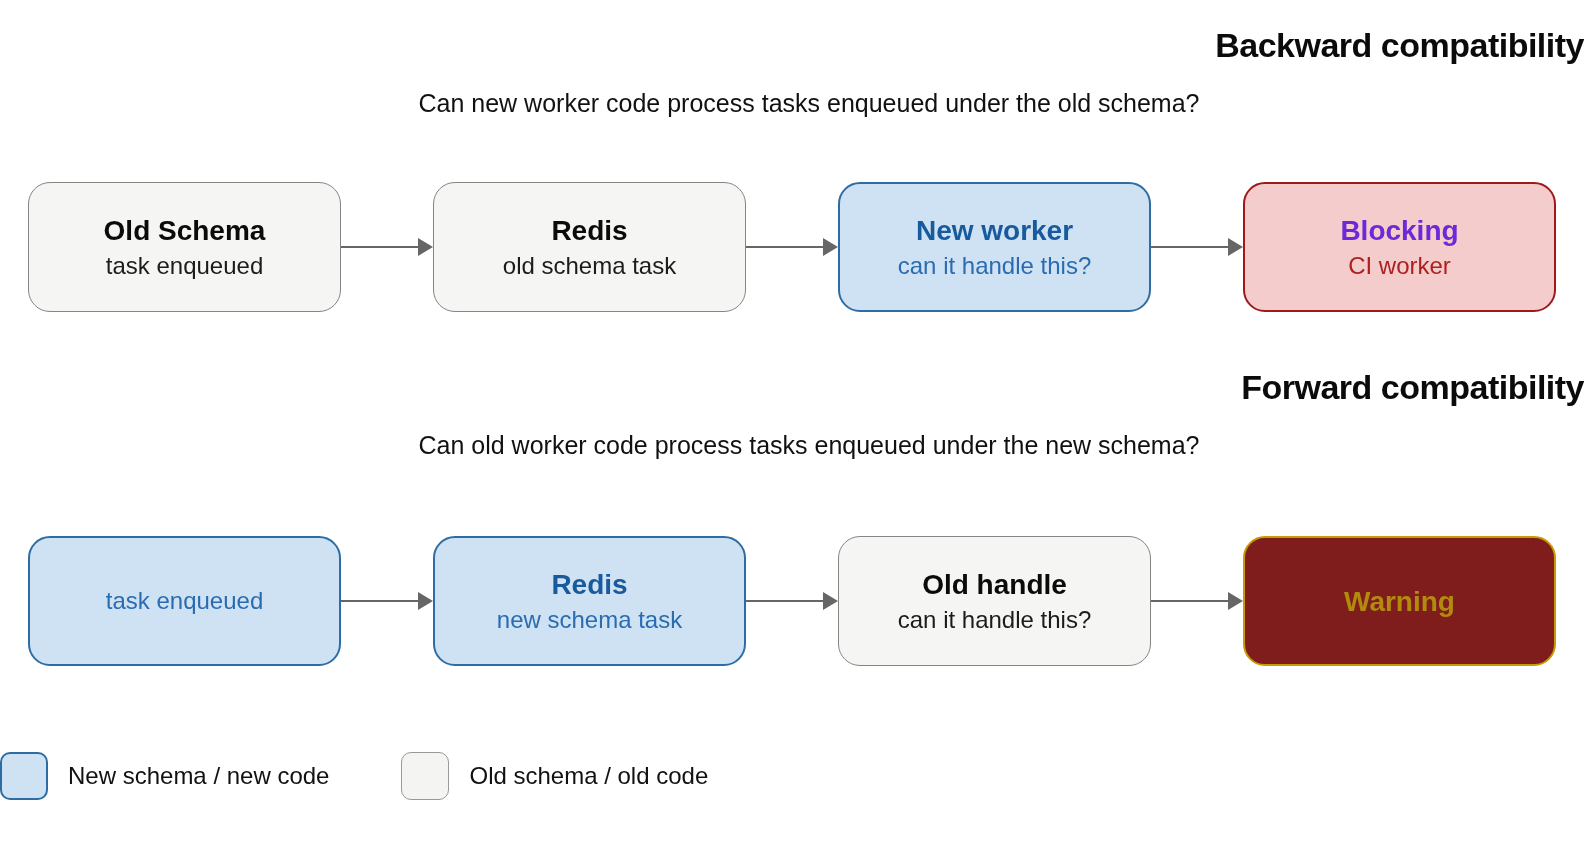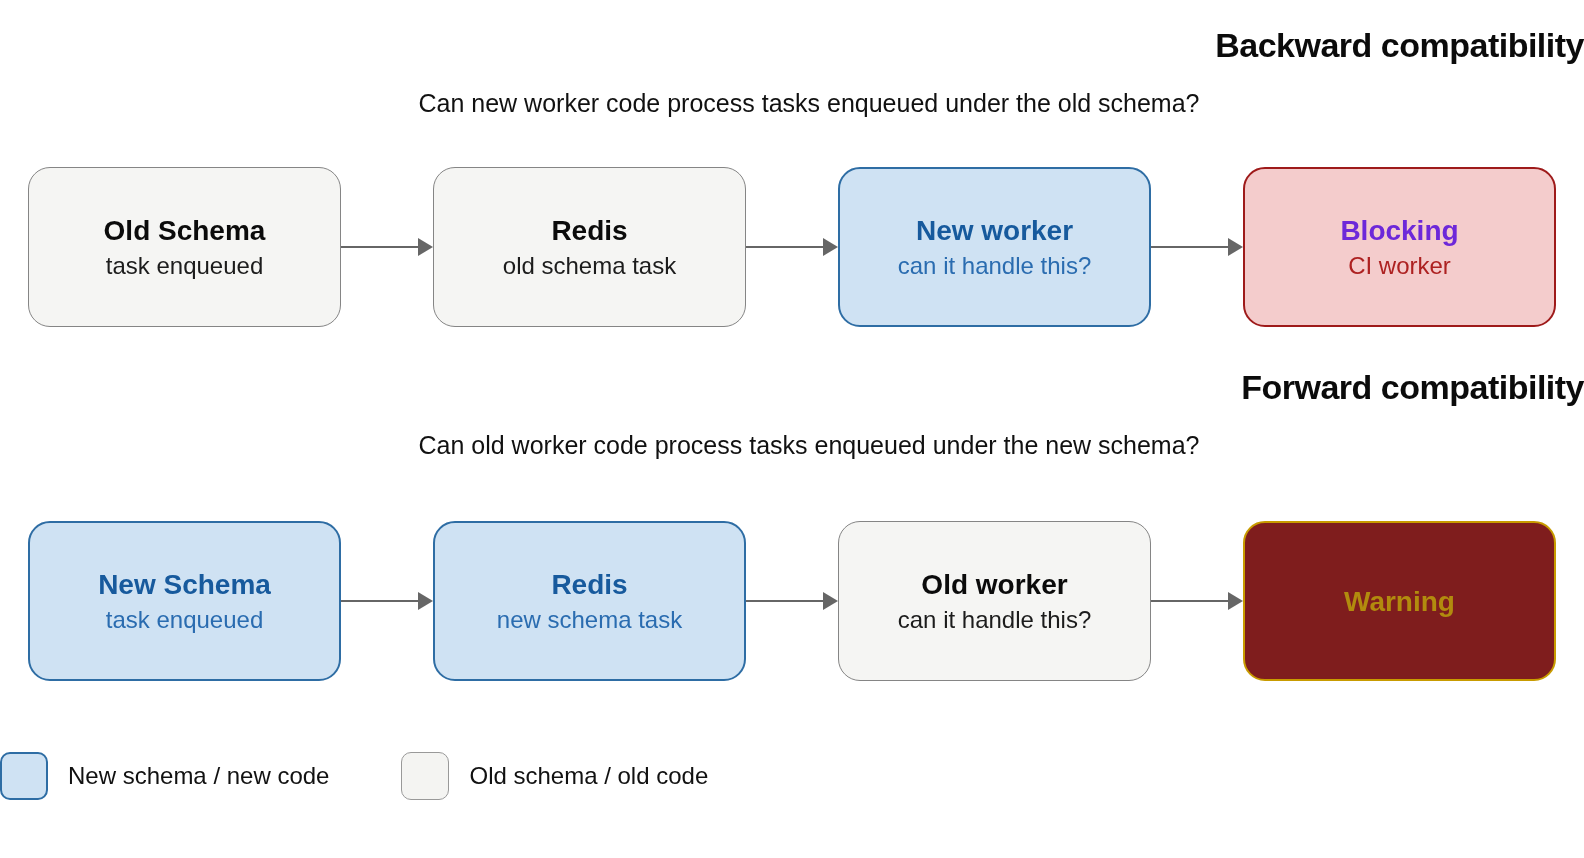--- a/index.html
+++ b/index.html
@@ -27,21 +27,21 @@
     display: flex;
     align-items: center;
     padding: 0 28px 0 28px;
     margin-top: 64px;
     height: 130px;
   }
   .flow-row.second { margin-top: 76px; }
 
   .node {
     flex: 0 0 313px;
-    height: 160px;
+    height: 130px;
     border-radius: 22px;
     display: flex;
     flex-direction: column;
     align-items: center;
     justify-content: center;
     text-align: center;
   }
   .node-title { font-size: 28px; font-weight: bold; line-height: 37px; }
   .node-sub   { font-size: 24px; line-height: 34px; }
   .node-sub:empty { display: none; }
@@ -141,37 +141,36 @@
     <div class="node-title">Blocking</div>
     <div class="node-sub">CI worker</div>
   </div>
 </div>
 
 <h1 class="section-title second">Forward compatibility</h1>
 <div class="section-subtitle">Can old worker code process tasks enqueued under the new schema?</div>
 
 <div class="flow-row second">
   <div class="node new">
-    <div class="node-title">New Schema</div>
     <div class="node-sub">task enqueued</div>
   </div>
   <div class="arrow">
       <span class="line"></span>
       <span class="head"></span>
     </div>
   <div class="node new">
     <div class="node-title">Redis</div>
     <div class="node-sub">new schema task</div>
   </div>
   <div class="arrow">
       <span class="line"></span>
       <span class="head"></span>
     </div>
   <div class="node old">
-    <div class="node-title">Old worker</div>
+    <div class="node-title">Old handle</div>
     <div class="node-sub">can it handle this?</div>
   </div>
   <div class="arrow">
       <span class="line"></span>
       <span class="head"></span>
     </div>
   <div class="node warning">
     <div class="node-title">Warning</div>
 
   </div>

